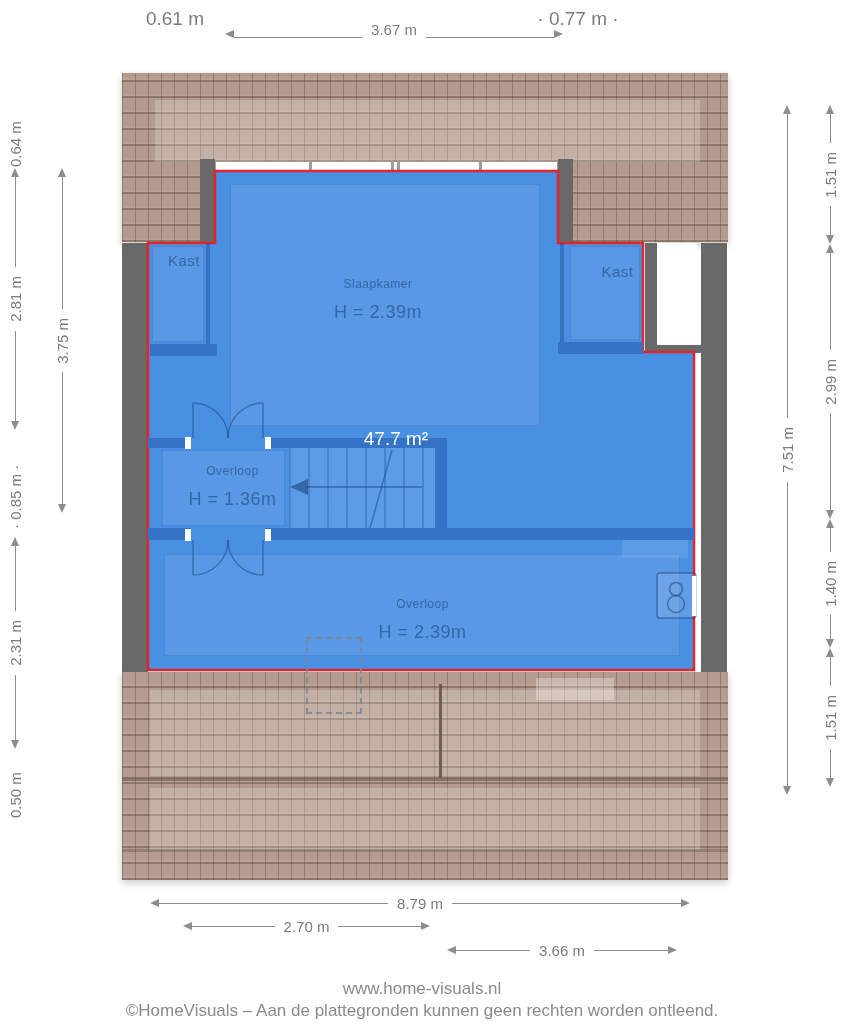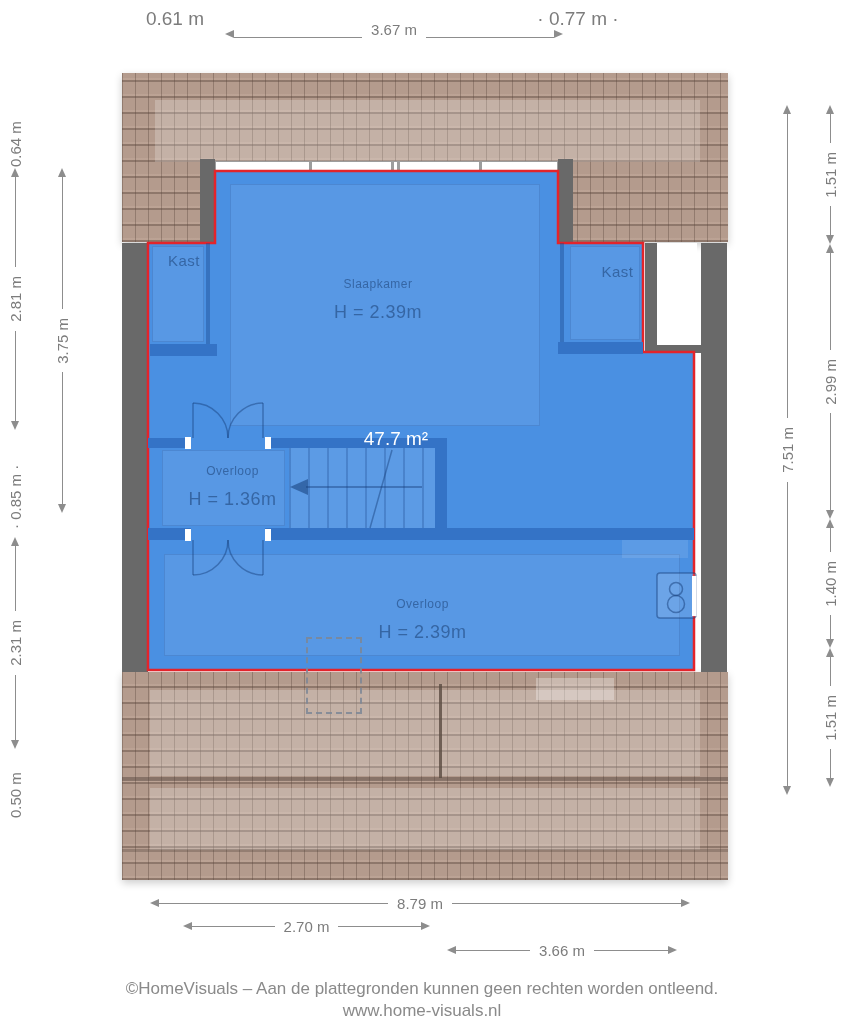--- a/index.html
+++ b/index.html
@@ -276,15 +276,15 @@
 </div>
 <div class="dim-h" style="left:447px;top:941px;width:230px;">
   <div class="ah-l"></div>
     <div class="ln"></div>
   <span class="lbl">3.66 m</span>
   <div class="ln"></div>
     <div class="ah-r"></div>
 </div>
 
 <div class="footer">
+  <div>www.home-visuals.nl</div>
   <div>©HomeVisuals – Aan de plattegronden kunnen geen rechten worden ontleend.</div>
-  <div>www.home-visuals.nl</div>
 </div>
 
 </body></html>

